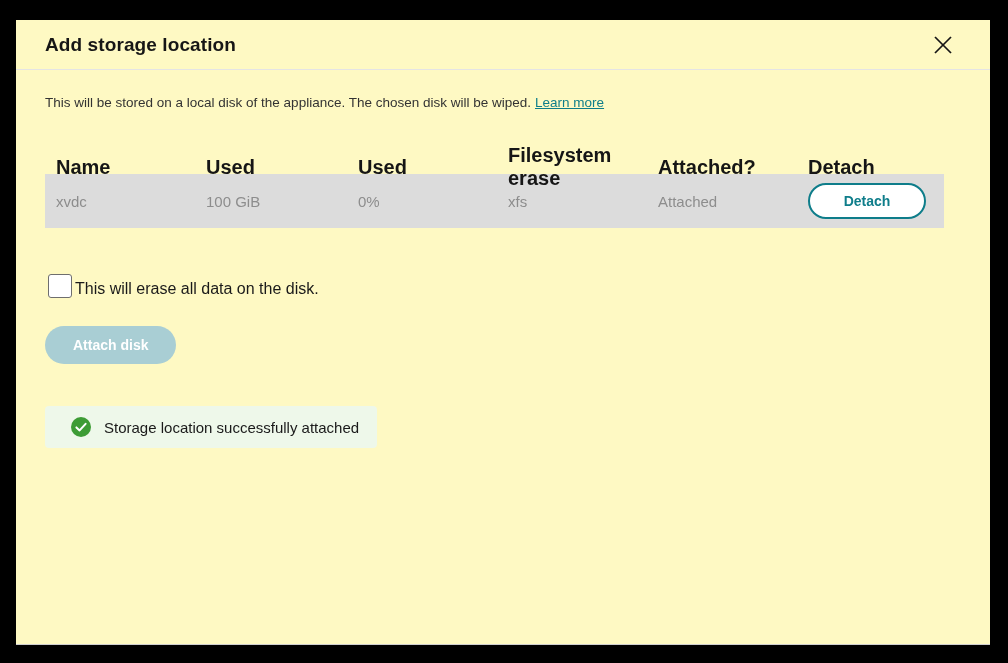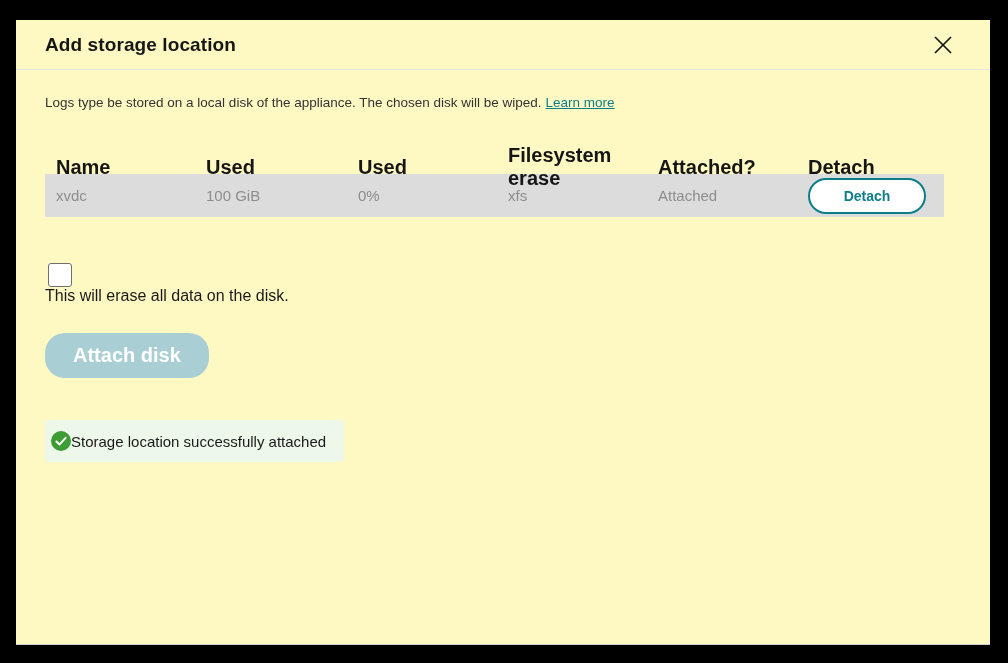--- a/index.html
+++ b/index.html
@@ -60,21 +60,21 @@
     padding-left: 11px;
     align-items: center;
   }
   .t-head {
     height: 30px;
     font-size: 20px;
     font-weight: bold;
     color: #161616;
   }
   .t-data {
-    height: 43px;
+    height: 54px;
     background: #dcdcdc;
     font-size: 15px;
     color: #8d8d8d;
   }
   .detach-btn {
     background: #ffffff;
     border: 2px solid #0e7d8a;
     color: #0e7d8a;
     font-family: "Liberation Sans", sans-serif;
     font-size: 14px;
@@ -86,22 +86,21 @@
   }
   .format-section { margin-top: 46px; }
   .format-label {
     font-size: 14px;
     font-weight: bold;
     color: #161616;
   }
   .checkbox-row {
     margin-top: 10px;
     display: flex;
-    align-items: flex-start;
-    flex-direction: column;
+    align-items: flex-end;
   }
   .checkbox {
     appearance: none;
     -webkit-appearance: none;
     width: 24px; height: 24px;
     border: 1px solid #6e6e6e;
     border-radius: 3px;
     background: #ffffff;
     margin: 0 3px 0 3px;
     cursor: pointer;
@@ -110,33 +109,34 @@
   .checkbox-label {
     font-size: 16px;
     color: #1a1a1a;
   }
   .attach-btn {
     margin-top: 28px;
     background: #a9ced4;
     color: #ffffff;
     border: none;
     font-family: "Liberation Sans", sans-serif;
-    font-size: 20px;
+    font-size: 14px;
     font-weight: bold;
     border-radius: 20px;
     padding: 11px 28px;
     cursor: default;
   }
   .status-banner {
     margin-top: 42px;
     display: inline-flex;
     align-items: center;
+    gap: 13px;
     background: #eef8ea;
     border-radius: 4px;
-    padding: 11px 18px 11px 6px;
+    padding: 11px 18px 11px 26px;
   }
   .status-text {
     font-size: 15px;
     color: #1a1a1a;
   }
   .check-icon { display: flex; flex: none; }
 </style>
 </head>
 <body>
 
@@ -150,21 +150,21 @@
           <line x1="3" y1="3" x2="19" y2="19" stroke="#161616" stroke-width="1.7"></line>
           <line x1="19" y1="3" x2="3" y2="19" stroke="#161616" stroke-width="1.7"></line>
         </svg>
       </span>
     </button>
   </div>
 
   <div class="modal-body">
 
     <div class="description">
-      <span>Logs type be stored on a local disk of the appliance. The chosen disk will be wiped.</span><a class="learn-more" href="#">Learn more</a>
+      <span>This will be stored on a local disk of the appliance. The chosen disk will be wiped.</span><a class="learn-more" href="#">Learn more</a>
     </div>
 
     <div class="disk-table">
       <div class="t-row t-head">
         <span>Name</span>
         <span>Used</span>
         <span>Used</span>
         <span>Filesystem erase</span>
         <span>Attached?</span>
         <span>Detach</span>

